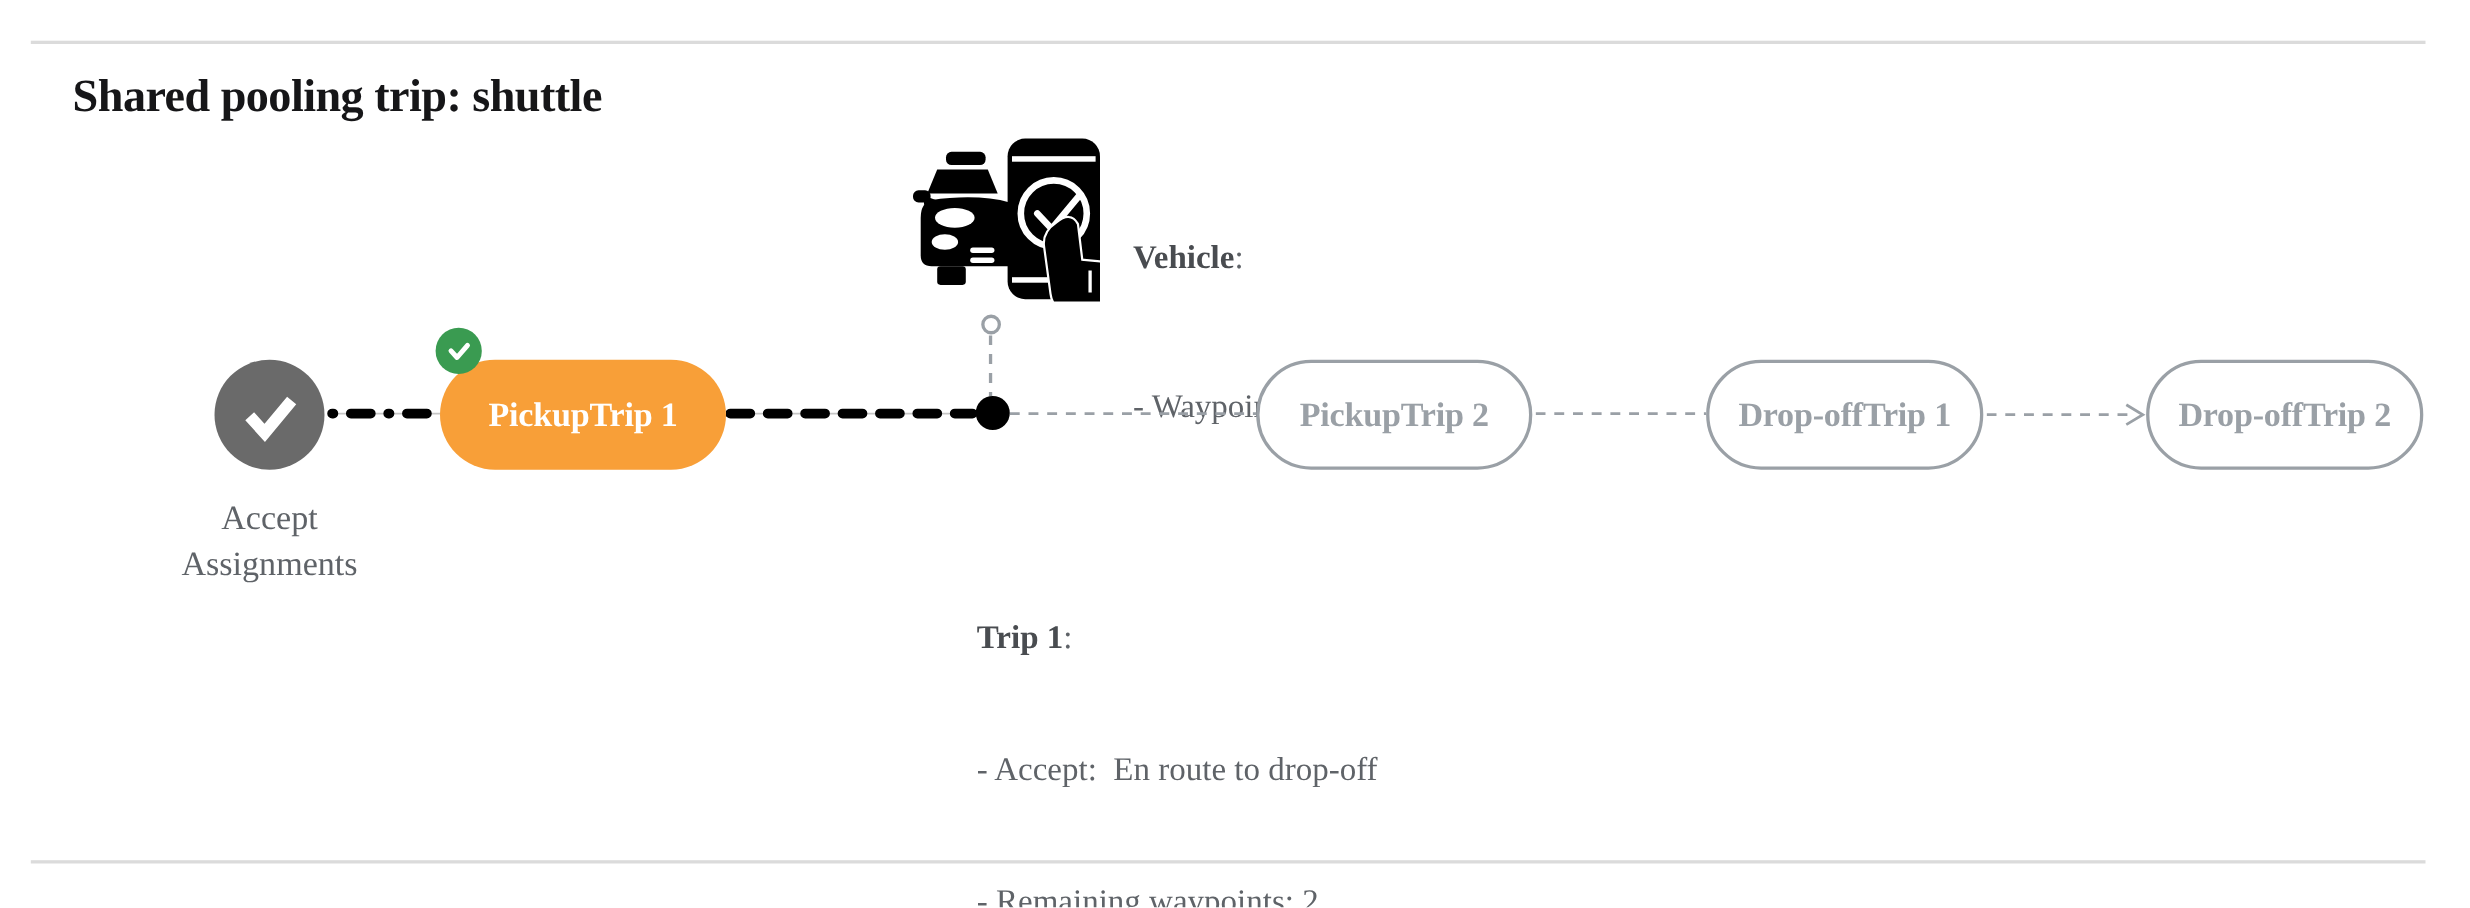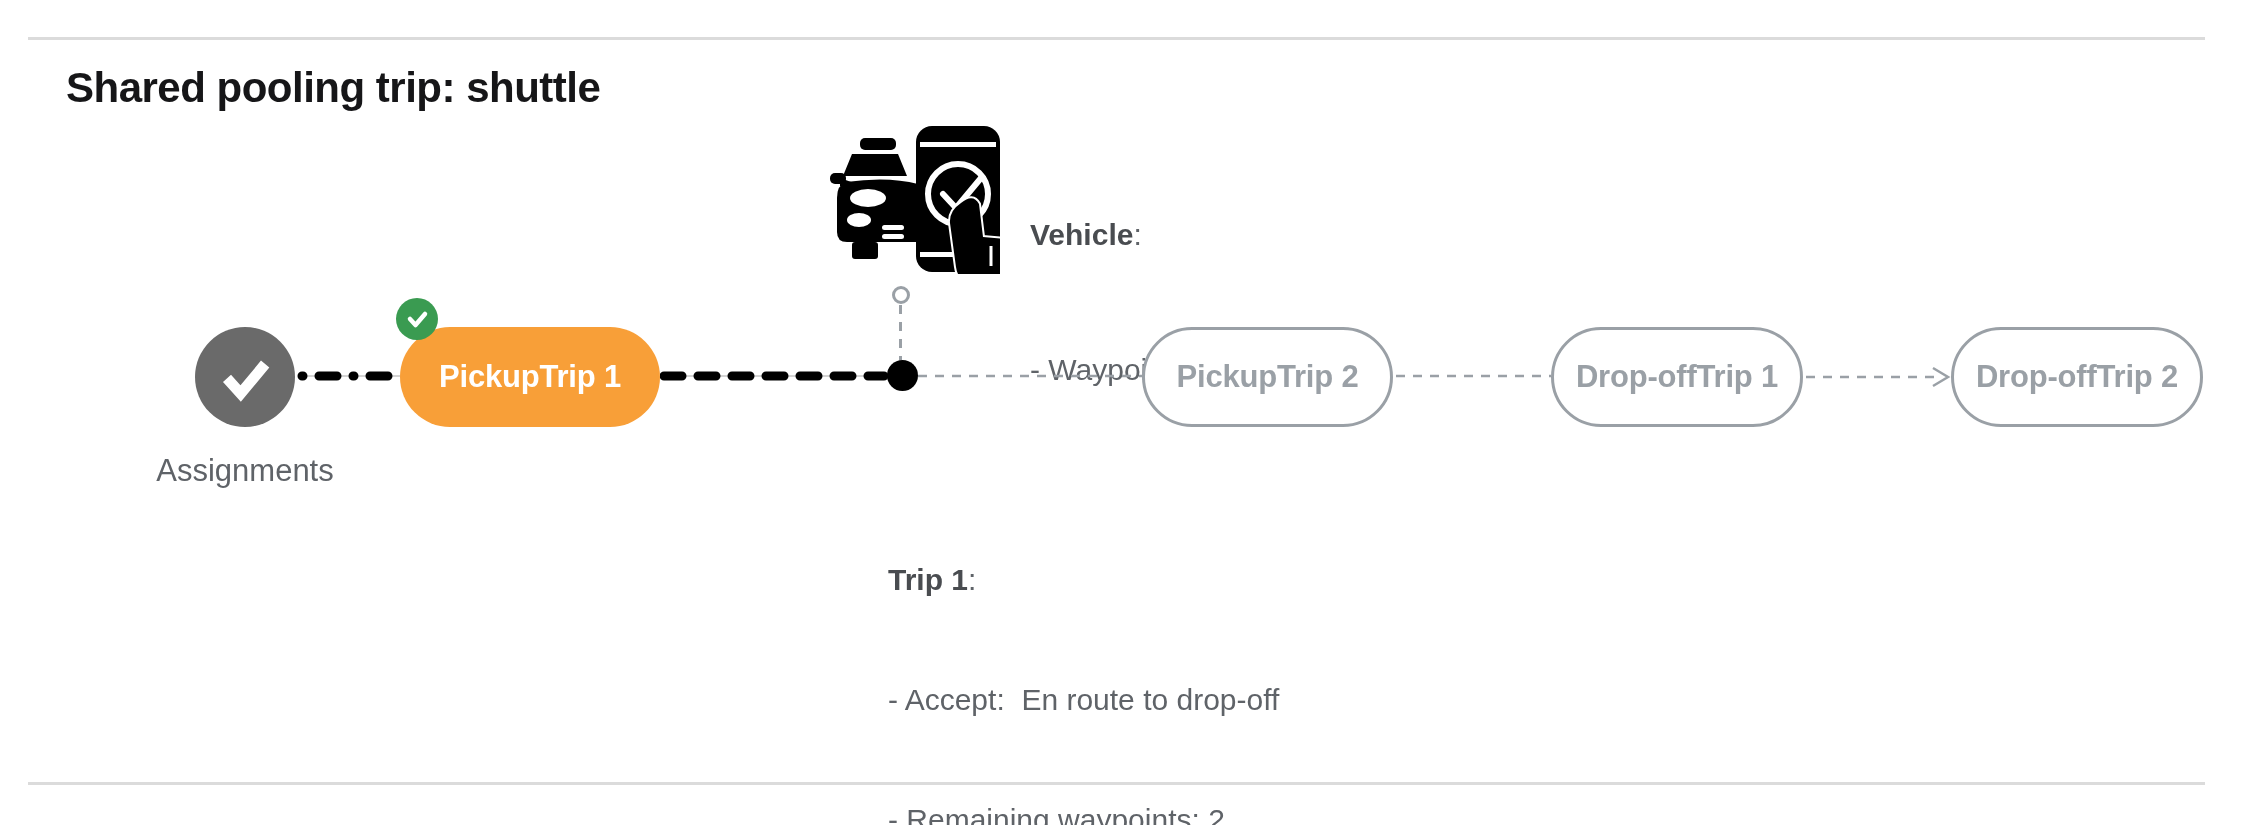--- a/index.html
+++ b/index.html
@@ -1,21 +1,21 @@
 <!DOCTYPE html>
 <html style="--accent_orange: #F89F38; --success_green: #3A9B51; --node_gray: #6A6A6A; --outline_gray: #9AA0A6; --text_gray: #5F6368;"><head>
 <meta charset="utf-8">
 <style>
   html, body { margin: 0; padding: 0; background: #ffffff; }
   #canvas {
     position: relative;
     width: 2245px;
     height: 825px;
     background: #ffffff;
-    font-family: Liberation Sans, sans-serif;
+    font-family: Liberation Serif, serif;
     overflow: hidden;
   }
   .abs { position: absolute; }
 
   .hairline {
     left: 28px; width: 2177px; height: 3px;
     background: #DBDBDB;
   }
   #top-divider { top: 37px; }
   #bottom-divider { top: 782px; }
@@ -149,20 +149,21 @@
 
   <div class="abs" id="vehicle-connector-circle"></div>
   <div class="abs" id="vehicle-connector-line"></div>
 
   <div class="abs" id="accept-node">
     <svg width="72" height="72" viewBox="0 0 100 100">
       <path d="M25 52 L44 73 L78 32" fill="none" stroke="#fff" stroke-width="15" stroke-linecap="butt" stroke-linejoin="miter"></path>
     </svg>
   </div>
   <div class="abs" id="accept-label">
+    <div>Accept</div>
     <div>Assignments</div>
   </div>
 
   <svg class="abs" style="left:296px; top:366px;" width="108" height="20">
     <line x1="2" y1="10" x2="106" y2="10" stroke="#C6C6C6" stroke-width="1.5"></line>
     <line x1="6" y1="10" x2="104" y2="10" stroke="#000" stroke-width="9" stroke-linecap="round" stroke-dasharray="1 16 18 16"></line>
   </svg>
 
   <div class="abs pill" id="pill-current">
     <div>Pickup</div>

